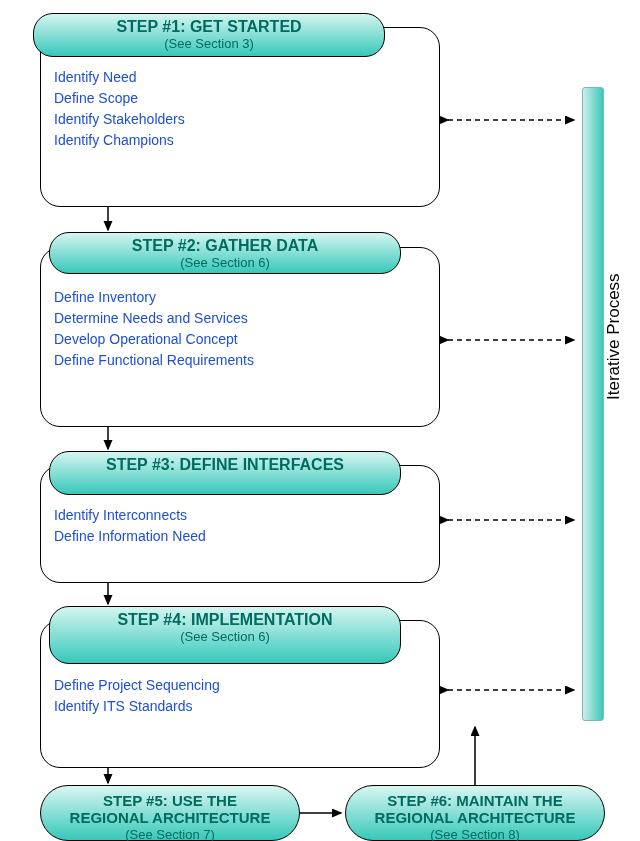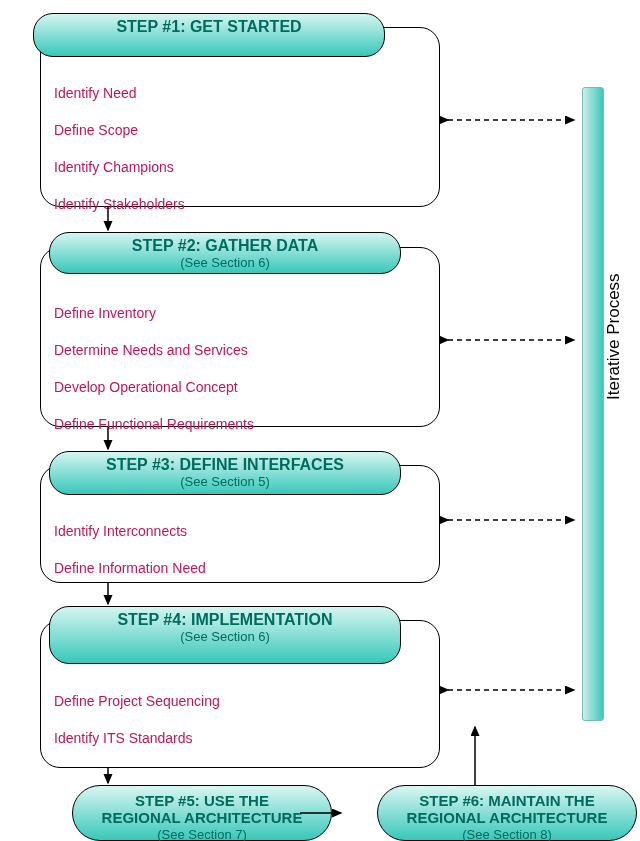--- a/index.html
+++ b/index.html
@@ -36,31 +36,30 @@
     font-size: 13px;
     color: #006b5f;
   }
   .task-list {
     position: absolute;
     padding: 6px 14px;
     font-size: 14px;
     color: #000;
   }
   .task-list div {
-    margin: 21px 0;
-    color:#be185d;
+    margin: 5px 0;
+    color:#1d4ed8;
   }
   .small-step {
     position: absolute;
     border: 1.5px solid #000;
     border-radius: 28px;
     background: linear-gradient(to bottom, #d9f6f1, #37c8ba);
     text-align: center;
     padding: 6px 6px;
-    margin-left: 32px;
   }
   .small-step .step-title { font-size: 15px; line-height:1.15;}
   .small-step .step-sub { font-size: 13px; }
   .iter-bar {
     position: absolute;
     left: 582px;
     top: 87px;
     width: 22px;
     height: 634px;
     background: linear-gradient(to right, #cceee9, #3cc8ba);
@@ -83,44 +82,44 @@
     width: 640px; height: 841px;
     pointer-events: none;
   }
 </style>
 </head>
 <body>
 
 <div class="step-box" style="left:40px; top:27px; width:400px; height:180px;"></div>
 <div class="step-header" style="left:33px; top:13px; width:352px; height:44px;">
   <div class="step-title">STEP #1:  GET STARTED</div>
+  <div class="step-sub">(See Section 3)</div>
 </div>
 <div class="task-list" style="left:40px; top:58px; width:380px;">
   <div>Identify Need</div>
   <div>Define Scope</div>
+  <div>Identify Stakeholders</div>
   <div>Identify Champions</div>
-  <div>Identify Stakeholders</div>
 </div>
 
 <div class="step-box" style="left:40px; top:247px; width:400px; height:180px;"></div>
 <div class="step-header" style="left:49px; top:232px; width:352px; height:42px;">
   <div class="step-title">STEP #2:  GATHER DATA</div>
   <div class="step-sub">(See Section 6)</div>
 </div>
 <div class="task-list" style="left:40px; top:278px; width:380px;">
   <div>Define Inventory</div>
   <div>Determine Needs and Services</div>
   <div>Develop Operational Concept</div>
   <div>Define Functional Requirements</div>
 </div>
 
 <div class="step-box" style="left:40px; top:465px; width:400px; height:118px;"></div>
 <div class="step-header" style="left:49px; top:451px; width:352px; height:44px;">
   <div class="step-title">STEP #3:  DEFINE INTERFACES</div>
-  <div class="step-sub">(See Section 5)</div>
 </div>
 <div class="task-list" style="left:40px; top:496px; width:380px;">
   <div>Identify Interconnects</div>
   <div>Define Information Need</div>
 </div>
 
 <div class="step-box" style="left:40px; top:620px; width:400px; height:148px;"></div>
 <div class="step-header" style="left:49px; top:606px; width:352px; height:58px;">
   <div class="step-title">STEP #4:  IMPLEMENTATION</div>
   <div class="step-sub">(See Section 6)</div>

